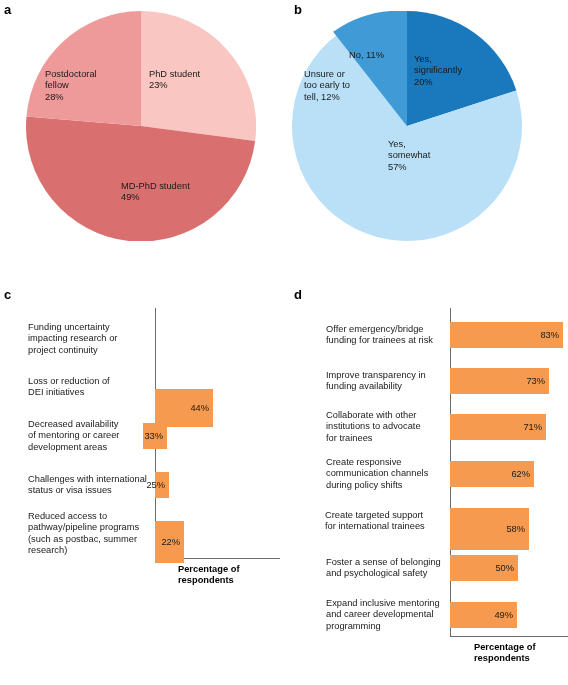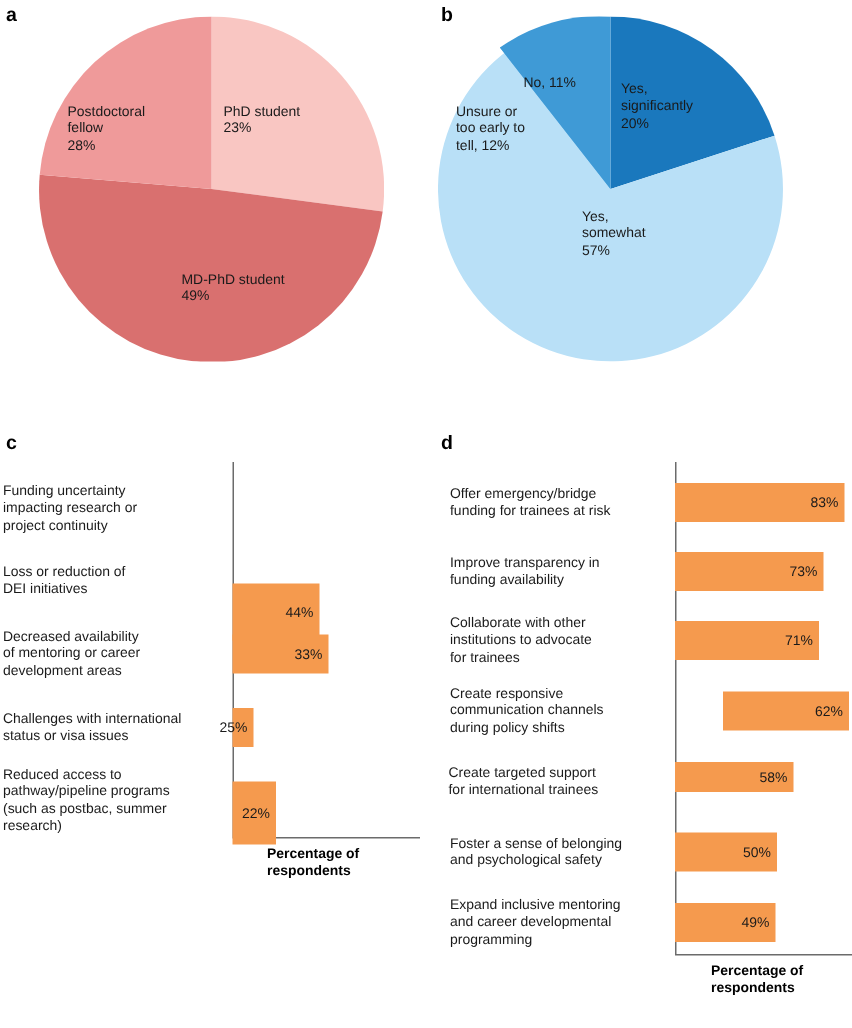--- a/index.html
+++ b/index.html
@@ -61,20 +61,21 @@
     font-size:9.3px;
     color:#1a1a1a;
   }
   .bar-cat{
     position:absolute;
     font-size:9.3px;
     line-height:11.4px;
     color:#1a1a1a;
     white-space:pre-line;
     text-align:left;
+    margin-left:26px;
   }
   .axis-title{
     position:absolute;
     font-size:9.3px;
     line-height:11.4px;
     font-weight:bold;
     color:#000;
     white-space:pre-line;
   }
 </style>
@@ -143,21 +144,21 @@
 impacting research or
 project continuity</div>
 
       <div class="bar-row" style="left:155px;top:83px;width:58px;height:38px;">
         <div class="bar-rect" style="width:100%;background:#f59a4e;"></div>
         <div class="bar-value">44%</div>
       </div>
       <div class="bar-cat" style="left:2px;top:70px;width:150px;">Loss or reduction of
 DEI initiatives</div>
 
-      <div class="bar-row" style="left:155px;top:117px;width:64px;height:26px;">
+      <div class="bar-row" style="left:143px;top:117px;width:24px;height:26px;">
         <div class="bar-rect" style="width:100%;background:#f59a4e;"></div>
         <div class="bar-value">33%</div>
       </div>
       <div class="bar-cat" style="left:2px;top:113px;width:150px;">Decreased availability
 of mentoring or career
 development areas</div>
 
       <div class="bar-row" style="left:155px;top:166px;width:14px;height:26px;">
         <div class="bar-rect" style="width:100%;background:#f59a4e;"></div>
         <div class="bar-value">25%</div>
@@ -201,29 +202,29 @@
 funding availability</div>
 
       <div class="bar-row" style="left:166px;top:108px;width:96px;height:26px;">
         <div class="bar-rect" style="width:100%;background:#f59a4e;"></div>
         <div class="bar-value">71%</div>
       </div>
       <div class="bar-cat" style="left:16px;top:104px;width:148px;">Collaborate with other
 institutions to advocate
 for trainees</div>
 
-      <div class="bar-row" style="left:166px;top:155px;width:84px;height:26px;margin-left:32px;">
+      <div class="bar-row" style="left:166px;top:155px;width:84px;height:26px;">
         <div class="bar-rect" style="width:100%;background:#f59a4e;"></div>
         <div class="bar-value">62%</div>
       </div>
       <div class="bar-cat" style="left:16px;top:151px;width:148px;">Create responsive
 communication channels
 during  policy shifts</div>
 
-      <div class="bar-row" style="left:166px;top:202px;width:79px;height:20px;">
+      <div class="bar-row" style="left:166px;top:202px;width:79px;height:42px;">
         <div class="bar-rect" style="width:100%;background:#f59a4e;"></div>
         <div class="bar-value">58%</div>
       </div>
       <div class="bar-cat" style="left:15px;top:204px;width:148px;">Create targeted support
 for international trainees</div>
 
       <div class="bar-row" style="left:166px;top:249px;width:68px;height:26px;">
         <div class="bar-rect" style="width:100%;background:#f59a4e;"></div>
         <div class="bar-value">50%</div>
       </div>

